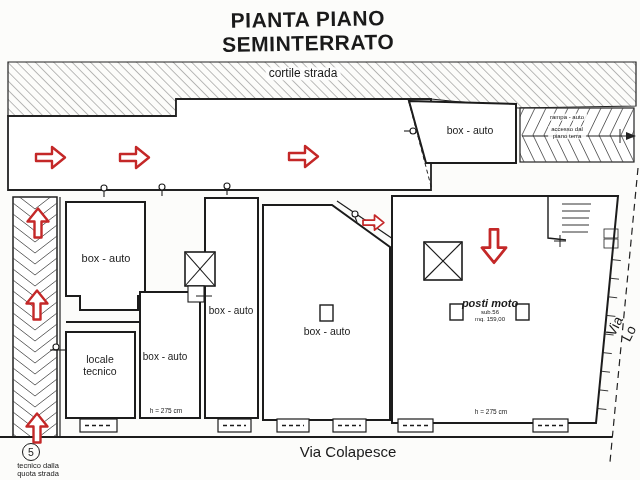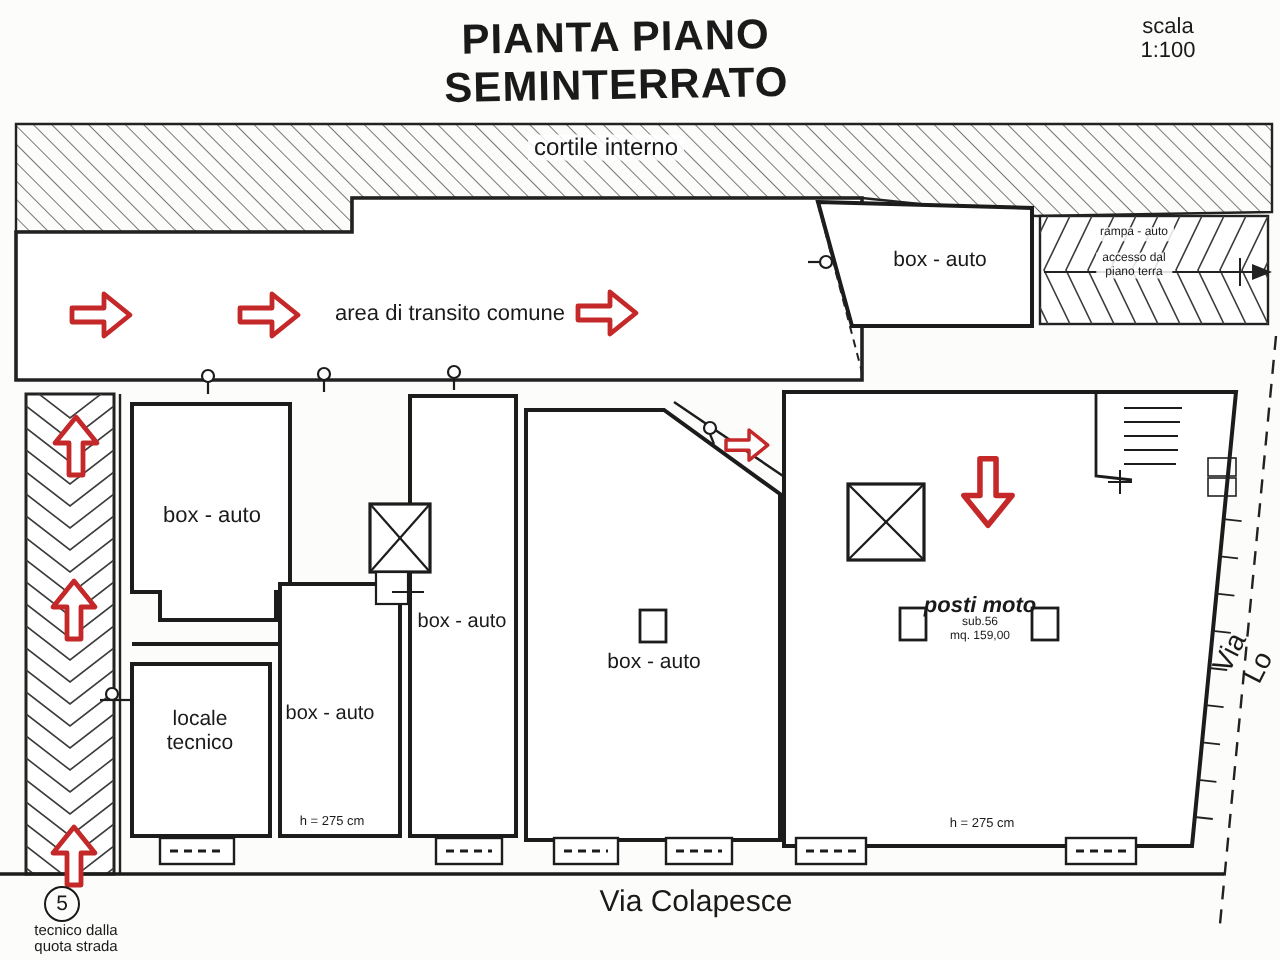--- a/index.html
+++ b/index.html
@@ -191,24 +191,22 @@
     <use href="#arrR" transform="translate(289,146)"></use>
     <use href="#arrR" transform="translate(363,215) scale(0.72)"></use>
     <use href="#arrR" transform="translate(38,223) rotate(-90) translate(-14.5,-10.5)"></use>
     <use href="#arrR" transform="translate(37,305) rotate(-90) translate(-14.5,-10.5)"></use>
     <use href="#arrR" transform="translate(37,428) rotate(-90) translate(-14.5,-10.5)"></use>
     <use href="#arrR" transform="translate(494,246) rotate(90) scale(1.15) translate(-14.5,-10.5)"></use>
   </g>
 </svg>
 
 <div class="lbl" style="left:308px;top:31px;font-size:21px;font-weight:bold;letter-spacing:.5px;transform:translate(-50%,-50%) rotate(-1deg);">PIANTA PIANO SEMINTERRATO</div>
-<div class="lbl" style="left:584px;top:20px;font-size:11px;">scala 1:100</div>
-
-<div class="lbl halo" style="left:303px;top:74px;font-size:12px;">cortile interno</div>
-<div class="lbl" style="left:225px;top:157px;font-size:11px;">area di transito comune</div>
+
+<div class="lbl halo" style="left:303px;top:74px;font-size:12px;">cortile strada</div>
 
 <div class="lbl" style="left:106px;top:258px;font-size:11px;">box - auto</div>
 <div class="lbl" style="left:100px;top:366px;font-size:10.5px;">locale
 tecnico</div>
 <div class="lbl" style="left:165px;top:357px;font-size:10px;">box - auto</div>
 <div class="lbl" style="left:231px;top:311px;font-size:10px;">box - auto</div>
 <div class="lbl" style="left:327px;top:332px;font-size:10.5px;">box - auto</div>
 <div class="lbl" style="left:470px;top:131px;font-size:10.5px;">box - auto</div>
 
 <div class="lbl" style="left:490px;top:303px;font-size:11px;font-weight:bold;font-style:italic;">posti moto</div>

